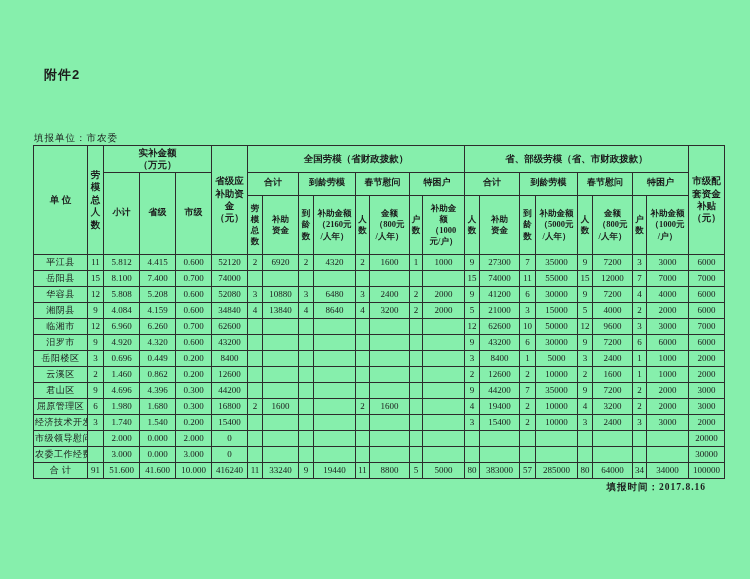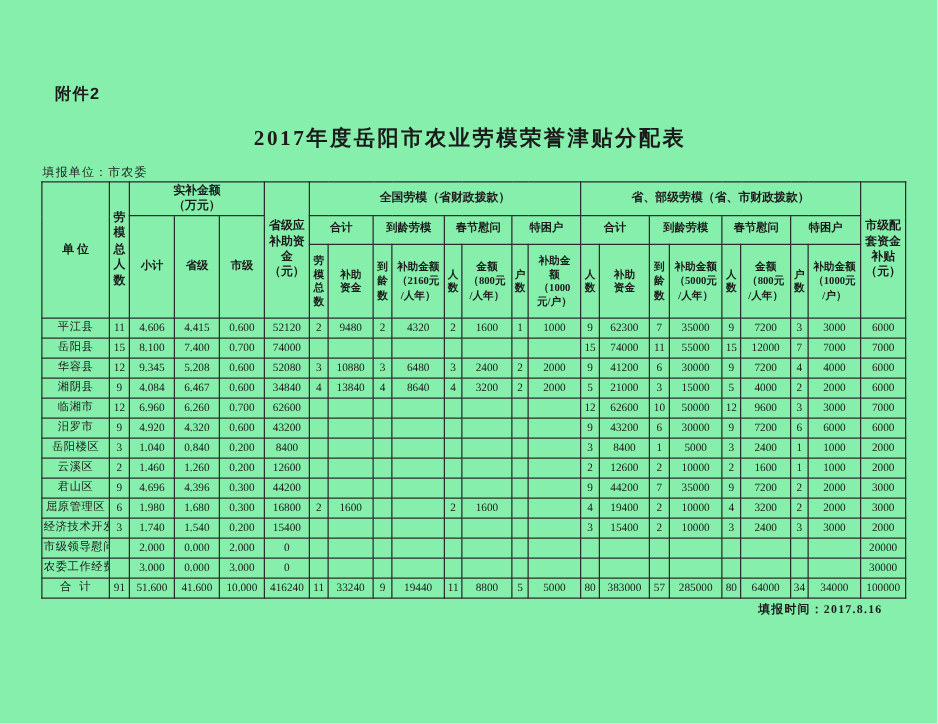--- a/index.html
+++ b/index.html
@@ -28,34 +28,33 @@
   }
   .alloc thead th{
     font-weight:bold;font-size:8.5px;line-height:1.3;white-space:pre-line;
   }
   .alloc thead tr.band1 th{height:26px;font-size:9.5px;}
   .alloc thead tr.band2 th{height:22px;font-size:9px;font-family:Liberation Mono, monospace;}
   .alloc thead tr.band3 th{height:58px;}
   .alloc tbody td{
     font-size:9px;height:15px;line-height:1.1;white-space:nowrap;
   }
-  .alloc tbody td.unit{font-size:9px;letter-spacing:0.5px;font-family:Liberation Mono, monospace;}
+  .alloc tbody td.unit{font-size:9px;letter-spacing:0.5px;}
   .alloc tbody tr.total-row td{font-size:9px;}
   .report-time{
     position:absolute;right:44px;top:481px;font-size:9.5px;font-weight:bold;letter-spacing:1px;
   }
 </style>
 </head>
 <body>
 
 <div class="page">
 
   <div class="attachment">附件2</div>
 
-  <h1 class="title">2017年度岳阳市农业劳模荣誉津贴分配表</h1>
 
   <div class="form-unit">填报单位：市农委</div>
 
   <table class="alloc">
     <colgroup>
       <col style="width:54px">
         <col style="width:16px">
         <col style="width:36px">
         <col style="width:36px">
       <col style="width:36px">
@@ -154,34 +153,34 @@
 数</th>
         <th>补助金额
 （1000元
 /户）</th>
       </tr>
     </thead>
     <tbody>
         <tr>
           <td class="unit">平江县</td>
           <td>11</td>
-          <td>4.606</td>
+          <td>5.812</td>
           <td>4.415</td>
           <td>0.600</td>
           <td>52120</td>
           <td>2</td>
-          <td>9480</td>
+          <td>6920</td>
           <td>2</td>
           <td>4320</td>
           <td>2</td>
           <td>1600</td>
           <td>1</td>
           <td>1000</td>
           <td>9</td>
-          <td>62300</td>
+          <td>27300</td>
           <td>7</td>
           <td>35000</td>
           <td>9</td>
           <td>7200</td>
           <td>3</td>
           <td>3000</td>
           <td>6000</td>
         </tr>
         <tr>
           <td class="unit">岳阳县</td>
@@ -204,21 +203,21 @@
           <td>55000</td>
           <td>15</td>
           <td>12000</td>
           <td>7</td>
           <td>7000</td>
           <td>7000</td>
         </tr>
         <tr>
           <td class="unit">华容县</td>
           <td>12</td>
-          <td>9.345</td>
+          <td>5.808</td>
           <td>5.208</td>
           <td>0.600</td>
           <td>52080</td>
           <td>3</td>
           <td>10880</td>
           <td>3</td>
           <td>6480</td>
           <td>3</td>
           <td>2400</td>
           <td>2</td>
@@ -230,21 +229,21 @@
           <td>9</td>
           <td>7200</td>
           <td>4</td>
           <td>4000</td>
           <td>6000</td>
         </tr>
         <tr>
           <td class="unit">湘阴县</td>
           <td>9</td>
           <td>4.084</td>
-          <td>6.467</td>
+          <td>4.159</td>
           <td>0.600</td>
           <td>34840</td>
           <td>4</td>
           <td>13840</td>
           <td>4</td>
           <td>8640</td>
           <td>4</td>
           <td>3200</td>
           <td>2</td>
           <td>2000</td>
@@ -304,22 +303,22 @@
           <td>30000</td>
           <td>9</td>
           <td>7200</td>
           <td>6</td>
           <td>6000</td>
           <td>6000</td>
         </tr>
         <tr>
           <td class="unit">岳阳楼区</td>
           <td>3</td>
-          <td>1.040</td>
-          <td>0.840</td>
+          <td>0.696</td>
+          <td>0.449</td>
           <td>0.200</td>
           <td>8400</td>
           <td></td>
           <td></td>
           <td></td>
           <td></td>
           <td></td>
           <td></td>
           <td></td>
           <td></td>
@@ -330,21 +329,21 @@
           <td>3</td>
           <td>2400</td>
           <td>1</td>
           <td>1000</td>
           <td>2000</td>
         </tr>
         <tr>
           <td class="unit">云溪区</td>
           <td>2</td>
           <td>1.460</td>
-          <td>1.260</td>
+          <td>0.862</td>
           <td>0.200</td>
           <td>12600</td>
           <td></td>
           <td></td>
           <td></td>
           <td></td>
           <td></td>
           <td></td>
           <td></td>
           <td></td>

